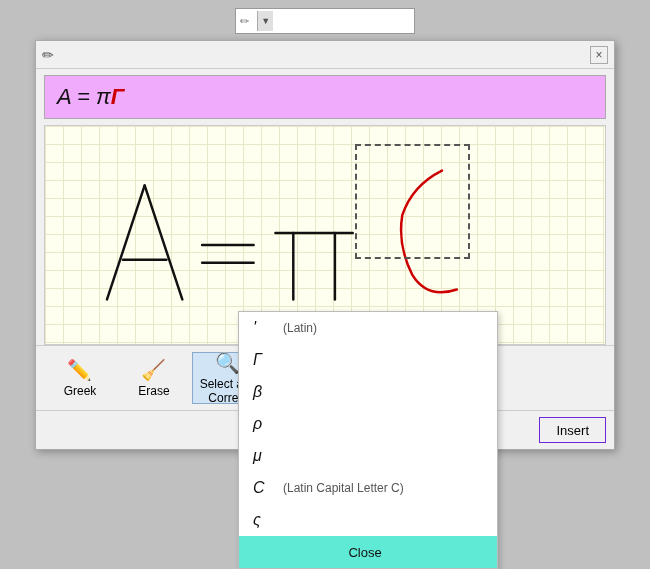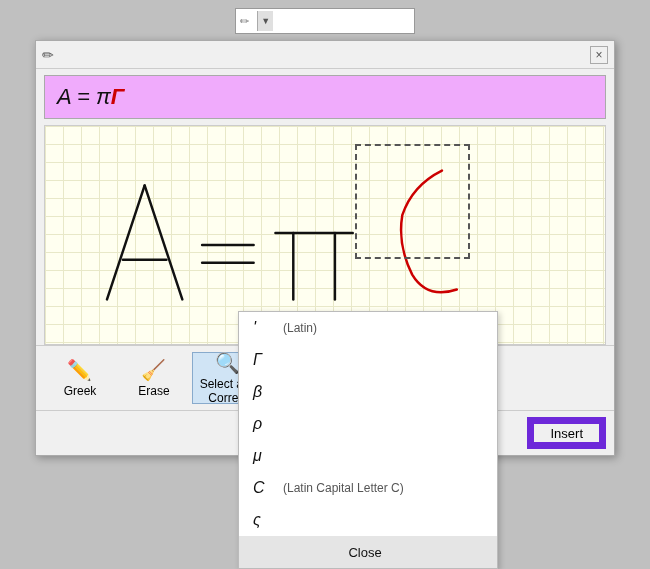--- a/index.html
+++ b/index.html
@@ -188,24 +188,24 @@
     
     .action-bar {
       display: flex;
       align-items: center;
       justify-content: flex-end;
       padding: 6px 8px;
       gap: 6px;
       border-top: 1px solid #ccc;
     }
     .action-btn {
-      height: 32px;
+      height: 26px;
       padding: 0 16px;
       background: #f0f0f0;
-      border: 7px solid #6d28d9;
+      border: 1px solid #6d28d9;
       cursor: pointer;
       font-size: 13px;
     }
 
     
     .correction-menu {
       position: absolute;
       background: white;
       border: 1px solid #bbb;
       box-shadow: 2px 2px 6px rgba(0,0,0,0.2);
@@ -229,21 +229,21 @@
       font-style: italic;
       font-size: 16px;
       min-width: 20px;
     }
     .correction-item .description {
       color: #555;
       font-size: 12px;
       font-style: normal;
     }
     .correction-item.close-item {
-      background: #e5e5e5;
+      background: #5eead4;
       justify-content: center;
       font-style: normal;
       font-size: 13px;
       cursor: pointer;
       padding-left: 8px;
     }
 
     
     .dialog-relative {
       position: relative;

